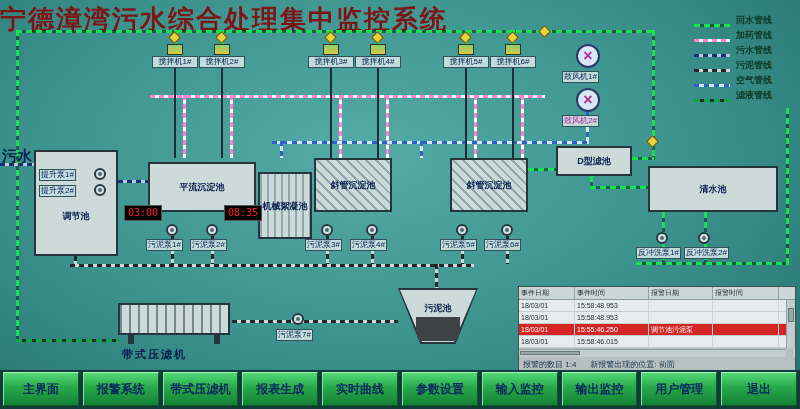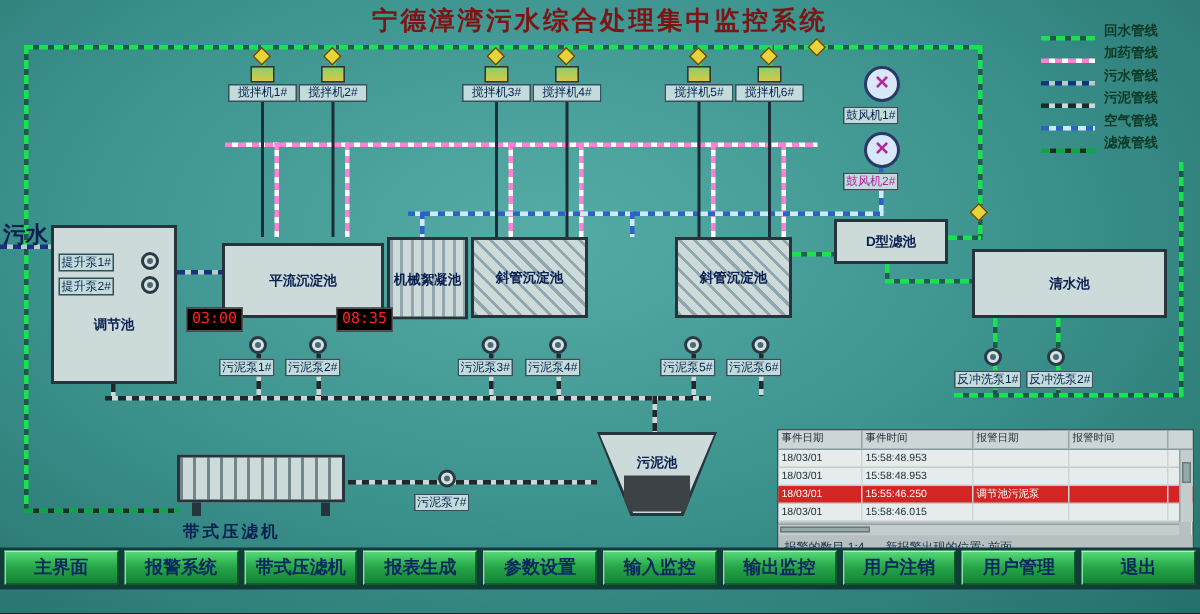--- a/index.html
+++ b/index.html
@@ -1,20 +1,20 @@
 <!DOCTYPE html>
 <html><head>
 <meta charset="utf-8">
 <style>
   *{margin:0;padding:0;box-sizing:border-box}
   body{background:#0a0a0a;font-family:"Liberation Sans",sans-serif}
   .screen{position:relative;width:800px;height:409px;overflow:hidden;
     background:radial-gradient(ellipse at 45% 38%, #55aca6 0%, #3d948f 50%, #256f6b 100%)}
-  .title{position:absolute;top:2px;left:0;right:0;text-align:center;
-    font-size:17px;font-weight:bold;color:#7c1616;letter-spacing:2px}
+  .title{position:absolute;top:2px;left:0;right:0;text-align:left;
+    font-size:26px;font-weight:bold;color:#7c1616;letter-spacing:2px}
   
   .pipe{position:absolute}
   .pipe.h{height:3px}
   .pipe.v{width:3px}
   .gr-return{background:repeating-linear-gradient(90deg,#17e44c 0 6px,rgba(8,40,28,.55) 6px 10px)}
   .gv-return{background:repeating-linear-gradient(180deg,#17e44c 0 6px,rgba(8,40,28,.55) 6px 10px)}
   .gr-dosing{background:repeating-linear-gradient(90deg,#ff80d5 0 5px,#ffffff 5px 9px)}
   .gv-dosing{background:repeating-linear-gradient(180deg,#ff80d5 0 5px,#ffffff 5px 9px)}
   .gr-sewage{background:repeating-linear-gradient(90deg,#16337f 0 5px,#b9cccc 5px 9px)}
   .gr-air{background:repeating-linear-gradient(90deg,#2d62c8 0 5px,#cfe9ff 5px 10px)}
@@ -76,21 +76,21 @@
   .ap-row .ap-cell{line-height:11px;border-right:1px solid #cdd5d5}
   .ap-row.alarm{background:#d42525}
   .ap-row.alarm .ap-cell{color:#fff}
   .ap-vscroll{position:absolute;top:13px;right:0;width:9px;height:48px;background:#c4cdcd;border-left:1px solid #93a1a1}
   .ap-vscroll .thumb{margin:8px 1px 0;height:14px;background:#97a8a8;border:1px solid #6a7a7a}
   .ap-hscroll{position:absolute;left:0;right:9px;bottom:14px;height:8px;background:#c4cdcd;border-top:1px solid #93a1a1}
   .ap-hscroll .thumb{margin:1px;width:60px;height:4px;background:#97a8a8;border:1px solid #6a7a7a}
   .ap-footer{position:absolute;left:0;right:0;bottom:0;height:14px;display:flex;align-items:center;gap:14px;
     padding-left:4px;font-size:8px;color:#13324a;background:#b6c0c0}
   
-  .nav{position:absolute;left:0;right:0;bottom:16px;height:28px;background:#123c3a;display:flex;gap:4px;padding:2px 3px 3px}
+  .nav{position:absolute;left:0;right:0;bottom:0;height:39px;background:#123c3a;display:flex;gap:4px;padding:2px 3px 3px}
   .nav-btn{flex:1;background:linear-gradient(#55d977 0%,#27a84a 45%,#148236 100%);border:1px solid #0a5c20;
     border-top:1px solid #a5f2bb;border-left:1px solid #7fe89b;color:#08285e;font-weight:bold;font-size:12px;
     font-family:"Liberation Sans",sans-serif;padding:0;cursor:pointer}
 </style>
 </head>
 <body>
 
 <div class="screen">
 
   <div class="title">宁德漳湾污水综合处理集中监控系统</div>
@@ -218,21 +218,21 @@
     <span class="tname" style="top:58px">调节池</span>
     <span class="tag" style="left:3px;top:17px">提升泵1#</span>
     <span class="tag" style="left:3px;top:33px">提升泵2#</span>
     <span class="pump" style="left:58px;top:16px"></span>
     <span class="pump" style="left:58px;top:32px"></span>
   </div>
 
   <div class="tank" style="left:148px;top:162px;width:108px;height:50px">
     <span class="tname">平流沉淀池</span>
   </div>
-  <div class="tank stripes" style="left:258px;top:158px;width:54px;height:55px">
+  <div class="tank stripes" style="left:258px;top:172px;width:54px;height:67px">
     <span class="tname">机械絮凝池</span>
   </div>
   <div class="tank hatch" style="left:314px;top:158px;width:78px;height:54px">
     <span class="tname">斜管沉淀池</span>
   </div>
   <div class="tank hatch" style="left:450px;top:158px;width:78px;height:54px">
     <span class="tname">斜管沉淀池</span>
   </div>
   <div class="tank" style="left:556px;top:146px;width:76px;height:30px">
     <span class="tname">D型滤池</span>
@@ -319,21 +319,21 @@
       <span>报警的数目 1:4</span>
       <span>新报警出现的位置: 前面</span>
     </div>
   </div>
 
   <div class="nav">
     <button class="nav-btn">主界面</button>
     <button class="nav-btn">报警系统</button>
     <button class="nav-btn">带式压滤机</button>
     <button class="nav-btn">报表生成</button>
+    <button class="nav-btn">实时曲线</button>
     <button class="nav-btn">参数设置</button>
     <button class="nav-btn">输入监控</button>
     <button class="nav-btn">输出监控</button>
-    <button class="nav-btn">用户注销</button>
     <button class="nav-btn">用户管理</button>
     <button class="nav-btn">退出</button>
   </div>
 
 </div>
 
 </body></html>

